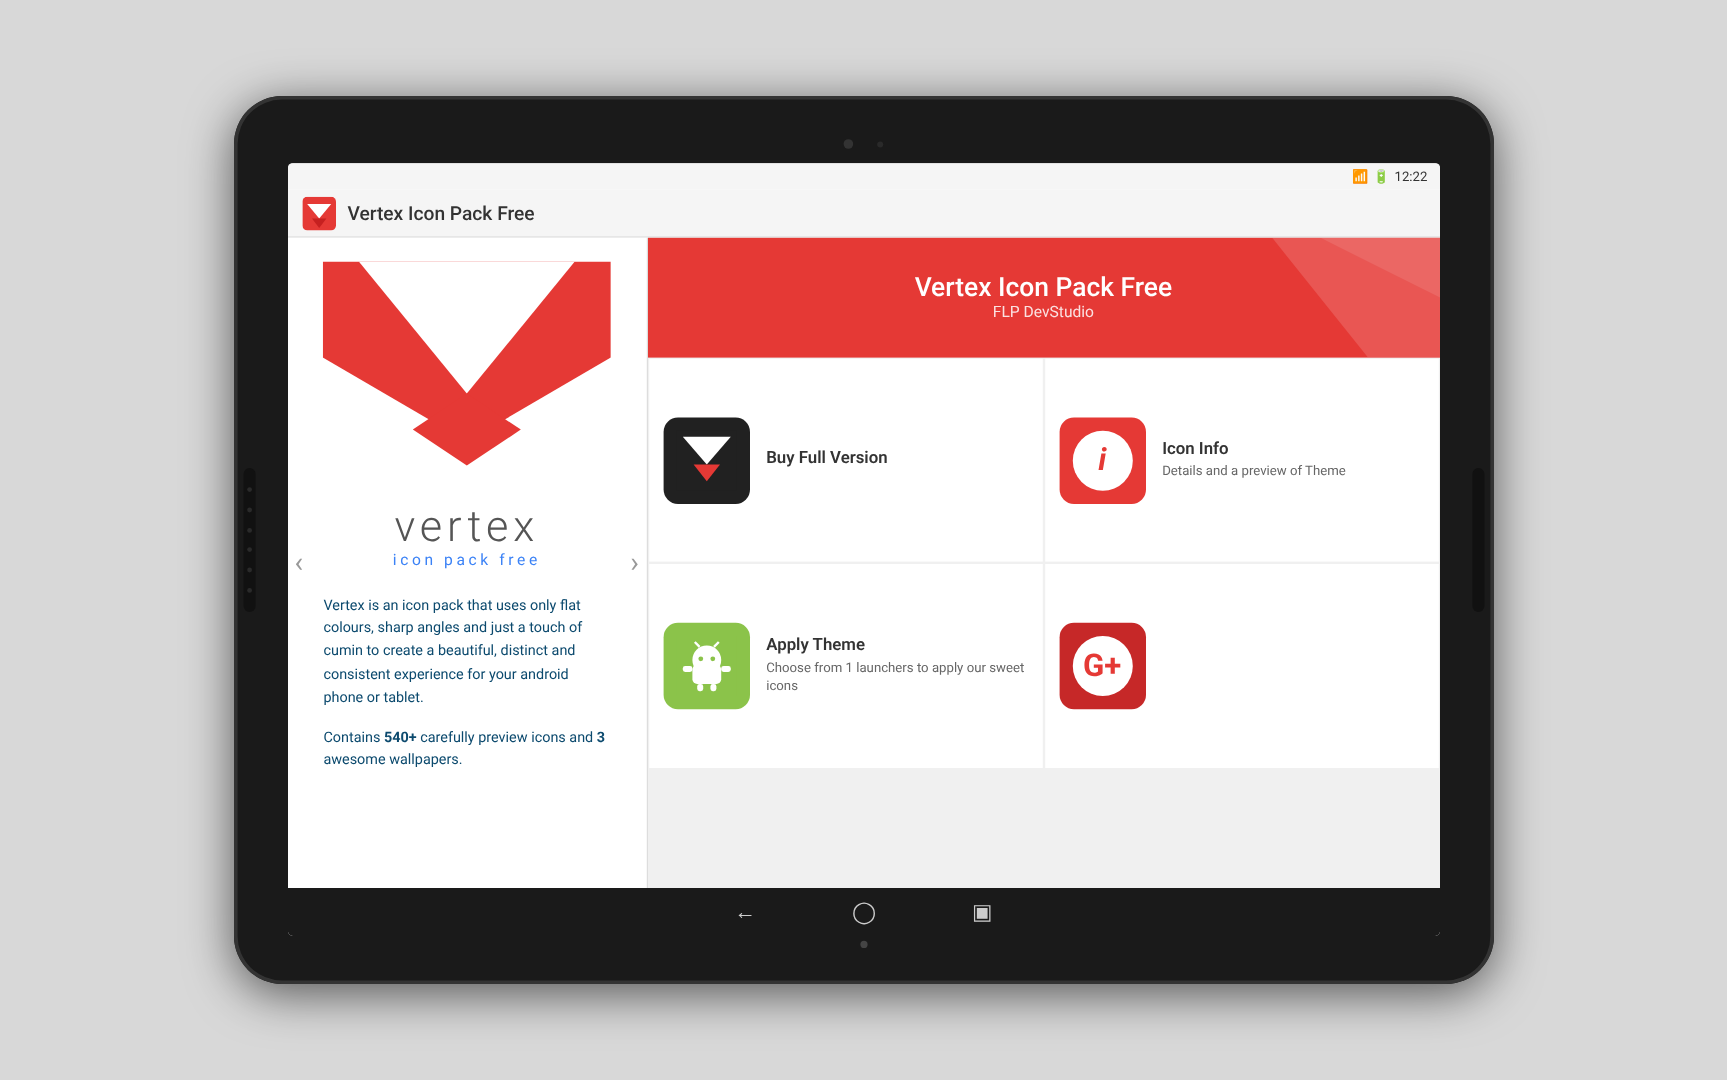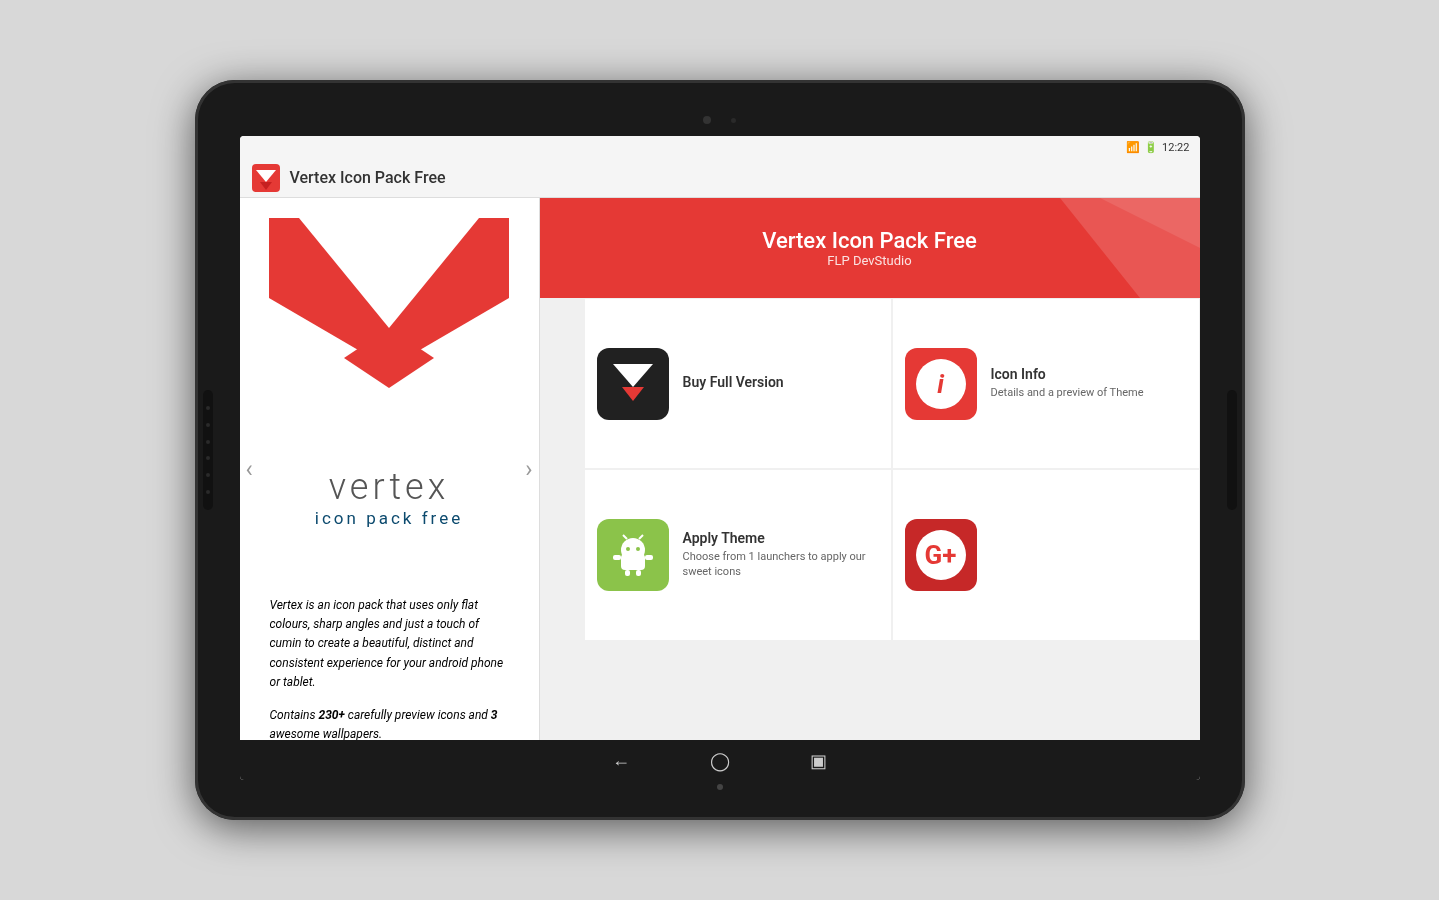--- a/index.html
+++ b/index.html
@@ -143,49 +143,47 @@
       flex-direction: column;
       position: relative;
       padding: 20px 30px;
     }
 
     .slide-preview {
       flex: 1;
       display: flex;
       flex-direction: column;
       align-items: center;
-      gap: 48px;
     }
 
     .vertex-text-area {
       text-align: center;
       margin-top: 10px;
     }
 
     .vertex-big-text {
       font-size: 36px;
       font-weight: 300;
       color: #555;
       letter-spacing: 4px;
       text-transform: lowercase;
     }
 
     .vertex-sub-text {
-      font-size: 17px;
-      color: #0c4a6e;
+      font-size: 13px;
+      color: #3b82f6;
       letter-spacing: 3px;
       text-transform: lowercase;
     }
 
     .description-area {
       margin-top: 20px;
       font-size: 12px;
-      color: #000000;
+      color: #0c4a6e;
       line-height: 1.6;
-      font-style: italic;
     }
 
     .description-area .highlight {
       font-weight: bold;
     }
 
     .nav-arrow {
       position: absolute;
       top: 50%;
       transform: translateY(-50%);
@@ -236,21 +234,20 @@
       font-size: 13px;
       z-index: 1;
     }
 
     .grid-content {
       flex: 1;
       display: grid;
       grid-template-columns: 1fr 1fr;
       grid-template-rows: auto auto auto;
       background: #f0f0f0;
-      padding-left: 44px;
     }
 
     .grid-item {
       background: #fff;
       margin: 1px;
       display: flex;
       align-items: center;
       padding: 12px;
       gap: 14px;
       cursor: pointer;
@@ -420,21 +417,21 @@
           </svg>
 
           <div class="vertex-text-area">
             <div class="vertex-big-text">vertex</div>
             <div class="vertex-sub-text">icon pack free</div>
           </div>
 
           <div class="description-area">
             <p>Vertex is an icon pack that uses only flat colours, sharp angles and just a touch of cumin to create a beautiful, distinct and consistent experience for your android phone or tablet.</p>
             <p style="margin-top:14px;">
-              <span>Contains </span><span class="highlight">230+</span><span> carefully preview icons</span><span> and </span><span class="highlight">3</span><span> awesome wallpapers.</span>
+              <span>Contains </span><span class="highlight">540+</span><span> carefully preview icons</span><span> and </span><span class="highlight">3</span><span> awesome wallpapers.</span>
             </p>
           </div>
         </div>
       </div>
 
       <div class="right-panel">
 
         <div class="header-banner">
 
           <svg class="banner-chevron" viewBox="0 0 200 100" preserveAspectRatio="none">

